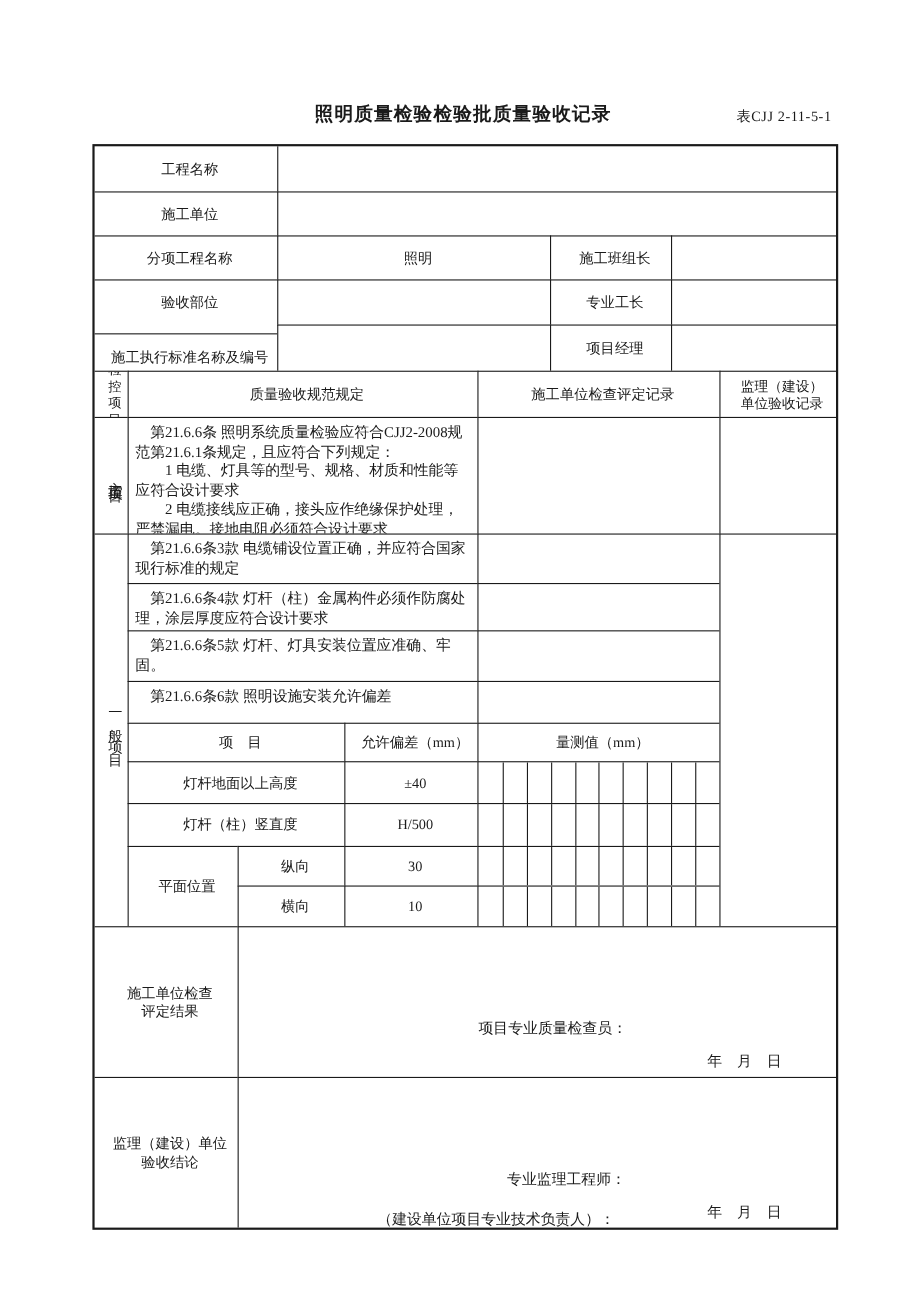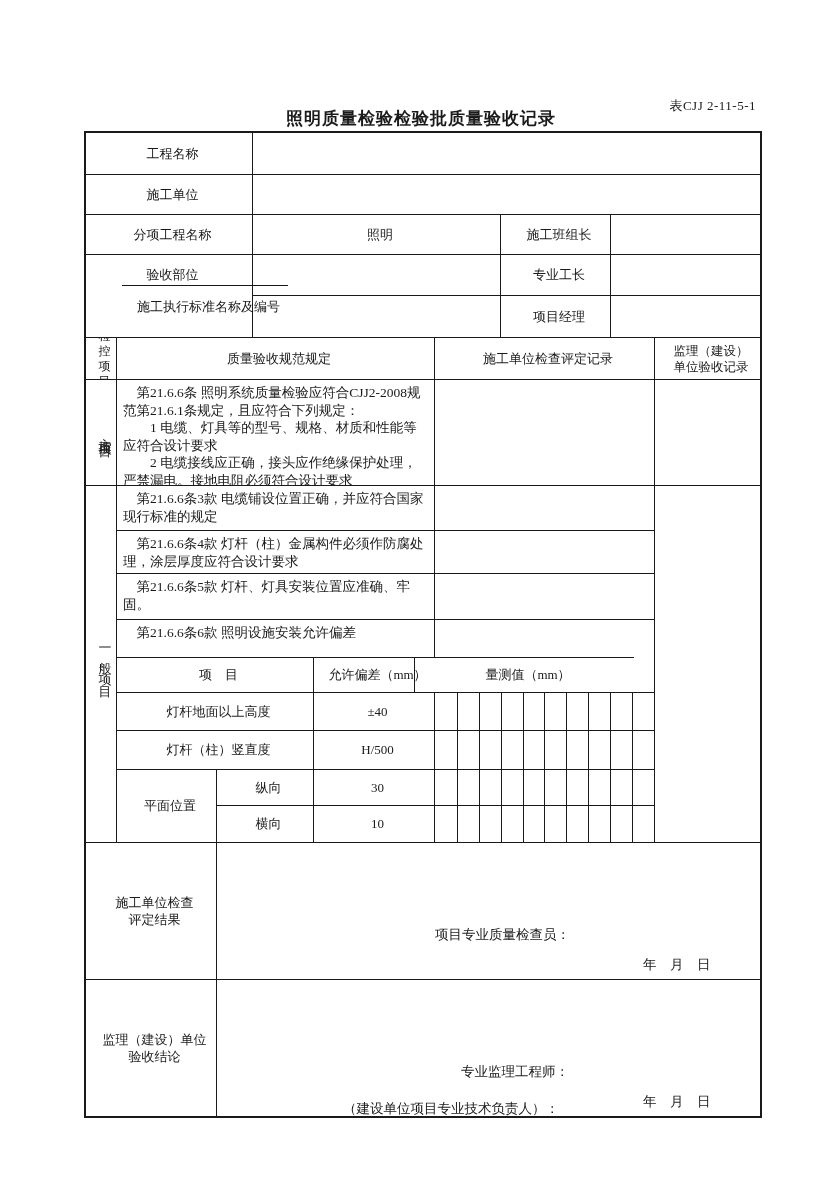--- a/index.html
+++ b/index.html
@@ -3,21 +3,21 @@
 <meta charset="utf-8">
 <style>
   html,body{margin:0;padding:0;}
   body{
     width:838px;height:1186px;background:#ffffff;position:relative;
     font-family:"Liberation Serif","DejaVu Serif",serif;color:#1a1a1a;
   }
   .titlebar{position:absolute;left:84px;top:92px;width:674px;height:30px;}
   .doc-title{
     position:absolute;left:0;right:0;text-align:center;
-    font-size:17px;font-weight:bold;letter-spacing:1px;margin-top:15px;
+    font-size:17px;font-weight:bold;letter-spacing:1px;
   }
   .form-no{position:absolute;right:2px;top:5px;font-size:13px;letter-spacing:0.5px;}
   .sheet{
     position:absolute;left:84px;top:131px;width:674px;height:983px;
     border:2px solid #1a1a1a;box-sizing:content-box;
   }
   .cell{
     position:absolute;box-sizing:border-box;
     border-left:1px solid #1a1a1a;border-top:1px solid #1a1a1a;
     display:flex;align-items:center;justify-content:center;
@@ -63,21 +63,21 @@
   <div class="cell edge-l" style="left:0;top:81px;width:166px;height:40px;">分项工程名称</div>
   <div class="cell" style="left:166px;top:81px;width:248px;height:40px;">照明</div>
   <div class="cell" style="left:414px;top:81px;width:110px;height:40px;">施工班组长</div>
   <div class="cell" style="left:524px;top:81px;width:150px;height:40px;"></div>
 
   <div class="cell edge-l" style="left:0;top:121px;width:166px;height:41px;">验收部位</div>
   <div class="cell" style="left:166px;top:121px;width:248px;height:41px;"></div>
   <div class="cell" style="left:414px;top:121px;width:110px;height:41px;">专业工长</div>
   <div class="cell" style="left:524px;top:121px;width:150px;height:41px;"></div>
 
-  <div class="cell edge-l" style="left:0;top:152px;width:166px;height:42px;margin-left:36px;">施工执行标准名称及编号</div>
+  <div class="cell edge-l" style="left:0;top:170px;width:166px;height:42px;">施工执行标准名称及编号</div>
   <div class="cell" style="left:166px;top:162px;width:248px;height:42px;"></div>
   <div class="cell" style="left:414px;top:162px;width:110px;height:42px;">项目经理</div>
   <div class="cell" style="left:524px;top:162px;width:150px;height:42px;"></div>
 
   <div class="cell edge-l preline" style="left:0;top:204px;width:30px;height:42px;font-size:12px;line-height:15px;">检控
 项目</div>
   <div class="cell" style="left:30px;top:204px;width:318px;height:42px;">质量验收规范规定</div>
   <div class="cell" style="left:348px;top:204px;width:220px;height:42px;">施工单位检查评定记录</div>
   <div class="cell preline" style="left:568px;top:204px;width:106px;height:42px;font-size:12.5px;line-height:16px;">监理（建设）
 单位验收记录</div>
@@ -104,21 +104,21 @@
   <div class="cell" style="left:348px;top:397px;width:220px;height:43px;"></div>
 
   <div class="cell txt" style="left:30px;top:440px;width:318px;height:46px;">　第21.6.6条5款 灯杆、灯具安装位置应准确、牢固。</div>
   <div class="cell" style="left:348px;top:440px;width:220px;height:46px;"></div>
 
   <div class="cell txt" style="left:30px;top:486px;width:318px;height:38px;">　第21.6.6条6款 照明设施安装允许偏差</div>
   <div class="cell" style="left:348px;top:486px;width:220px;height:38px;"></div>
 
   <div class="cell" style="left:30px;top:524px;width:197px;height:35px;">项　目</div>
   <div class="cell" style="left:227px;top:524px;width:121px;height:35px;">允许偏差（mm）</div>
-  <div class="cell" style="left:328px;top:524px;width:220px;height:35px;">量测值（mm）</div>
+  <div class="cell" style="left:348px;top:524px;width:220px;height:35px;">量测值（mm）</div>
 
   <div class="cell" style="left:30px;top:559px;width:197px;height:38px;">灯杆地面以上高度</div>
   <div class="cell" style="left:227px;top:559px;width:121px;height:38px;">±40</div>
   <div class="cell" style="left:348px;top:559px;width:220px;height:38px;padding:0;">
       <div class="mgrid">
         <div class="mcell"></div>
         <div class="mcell"></div>
         <div class="mcell"></div>
         <div class="mcell"></div>
         <div class="mcell"></div>

